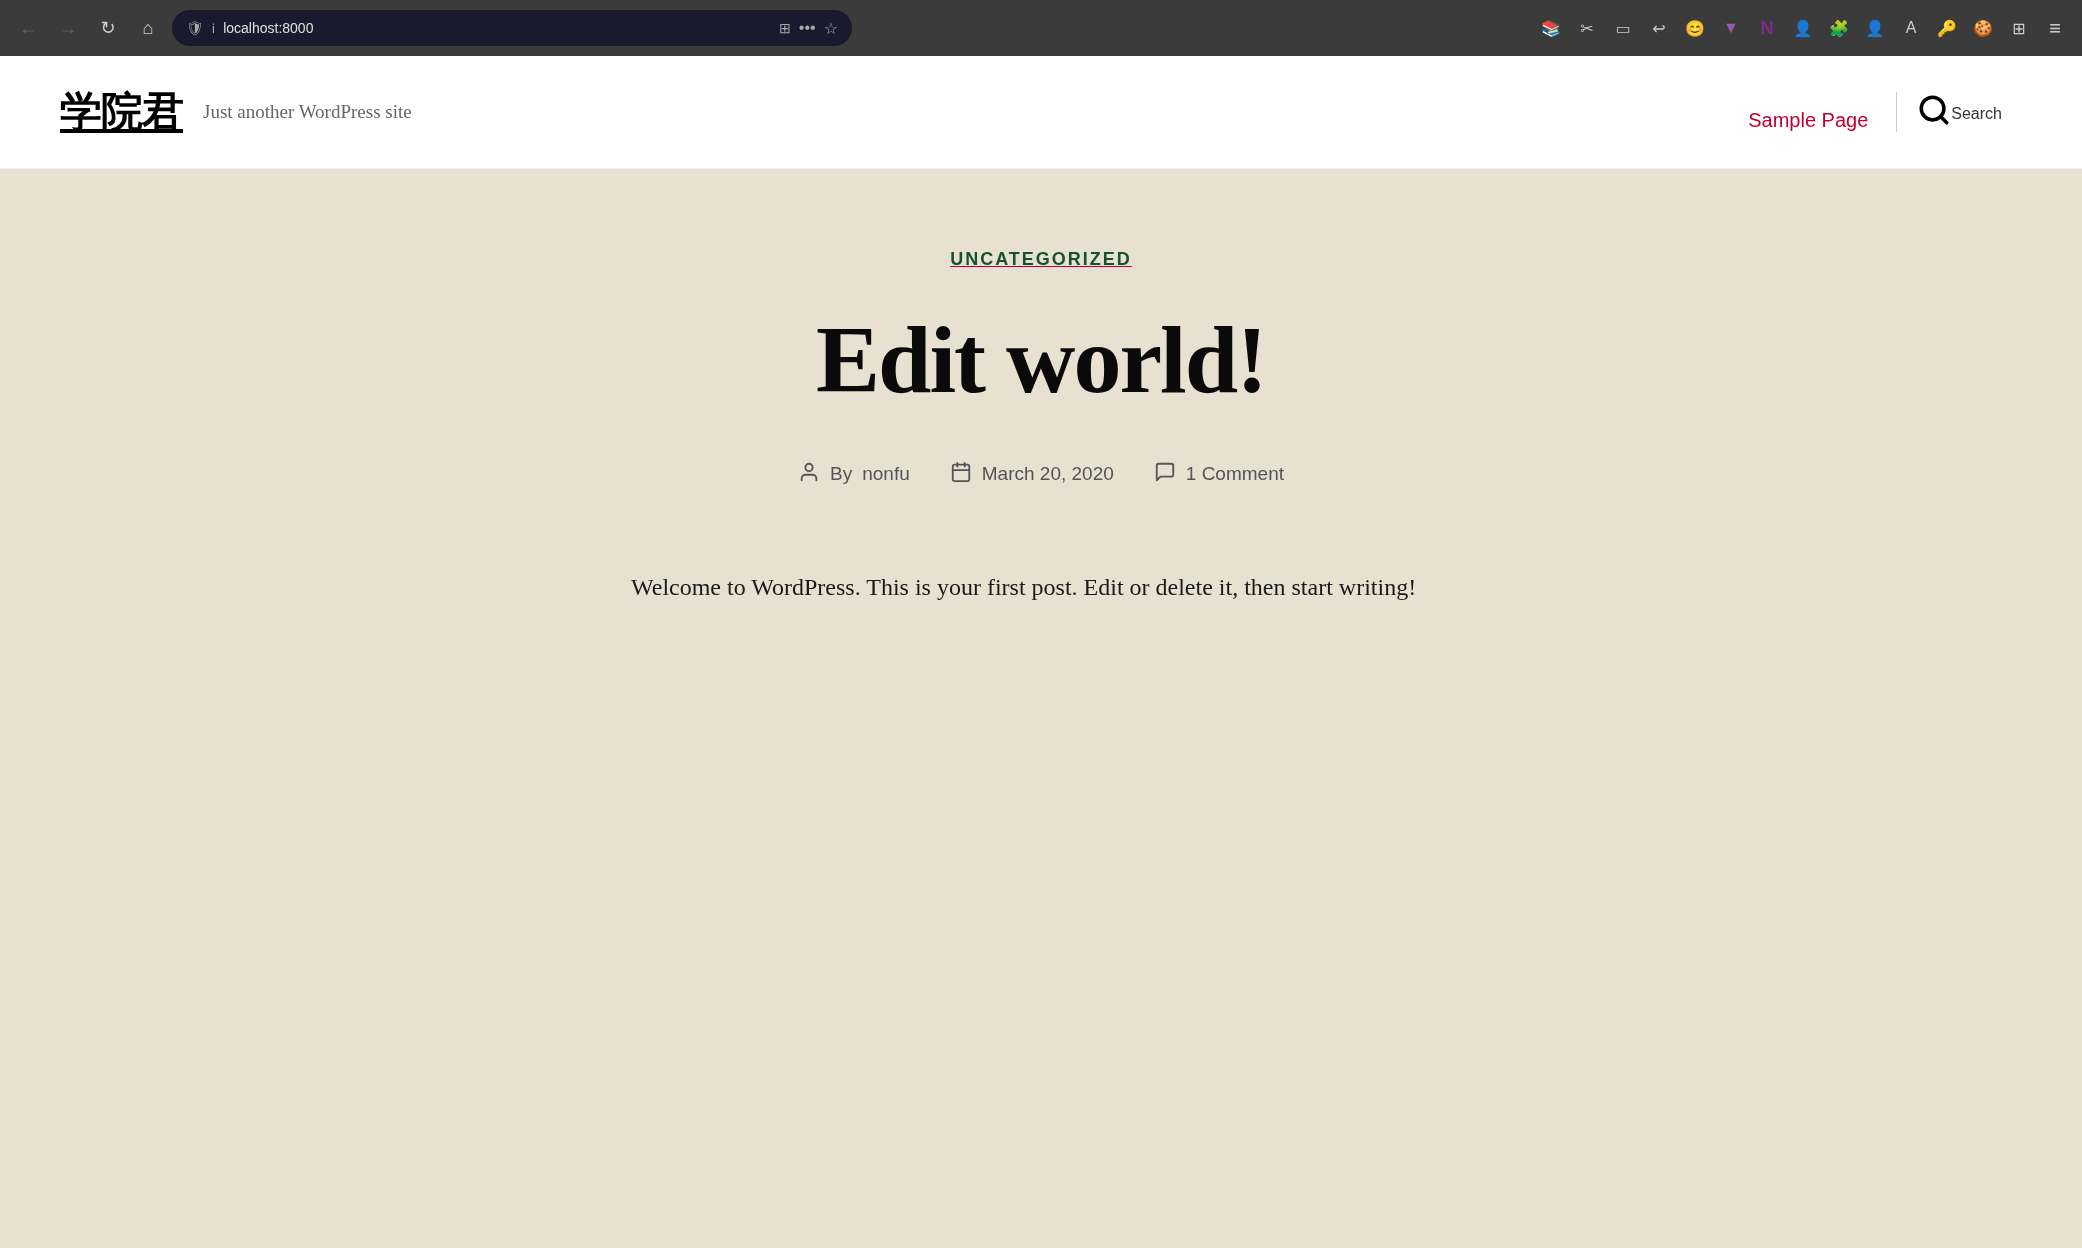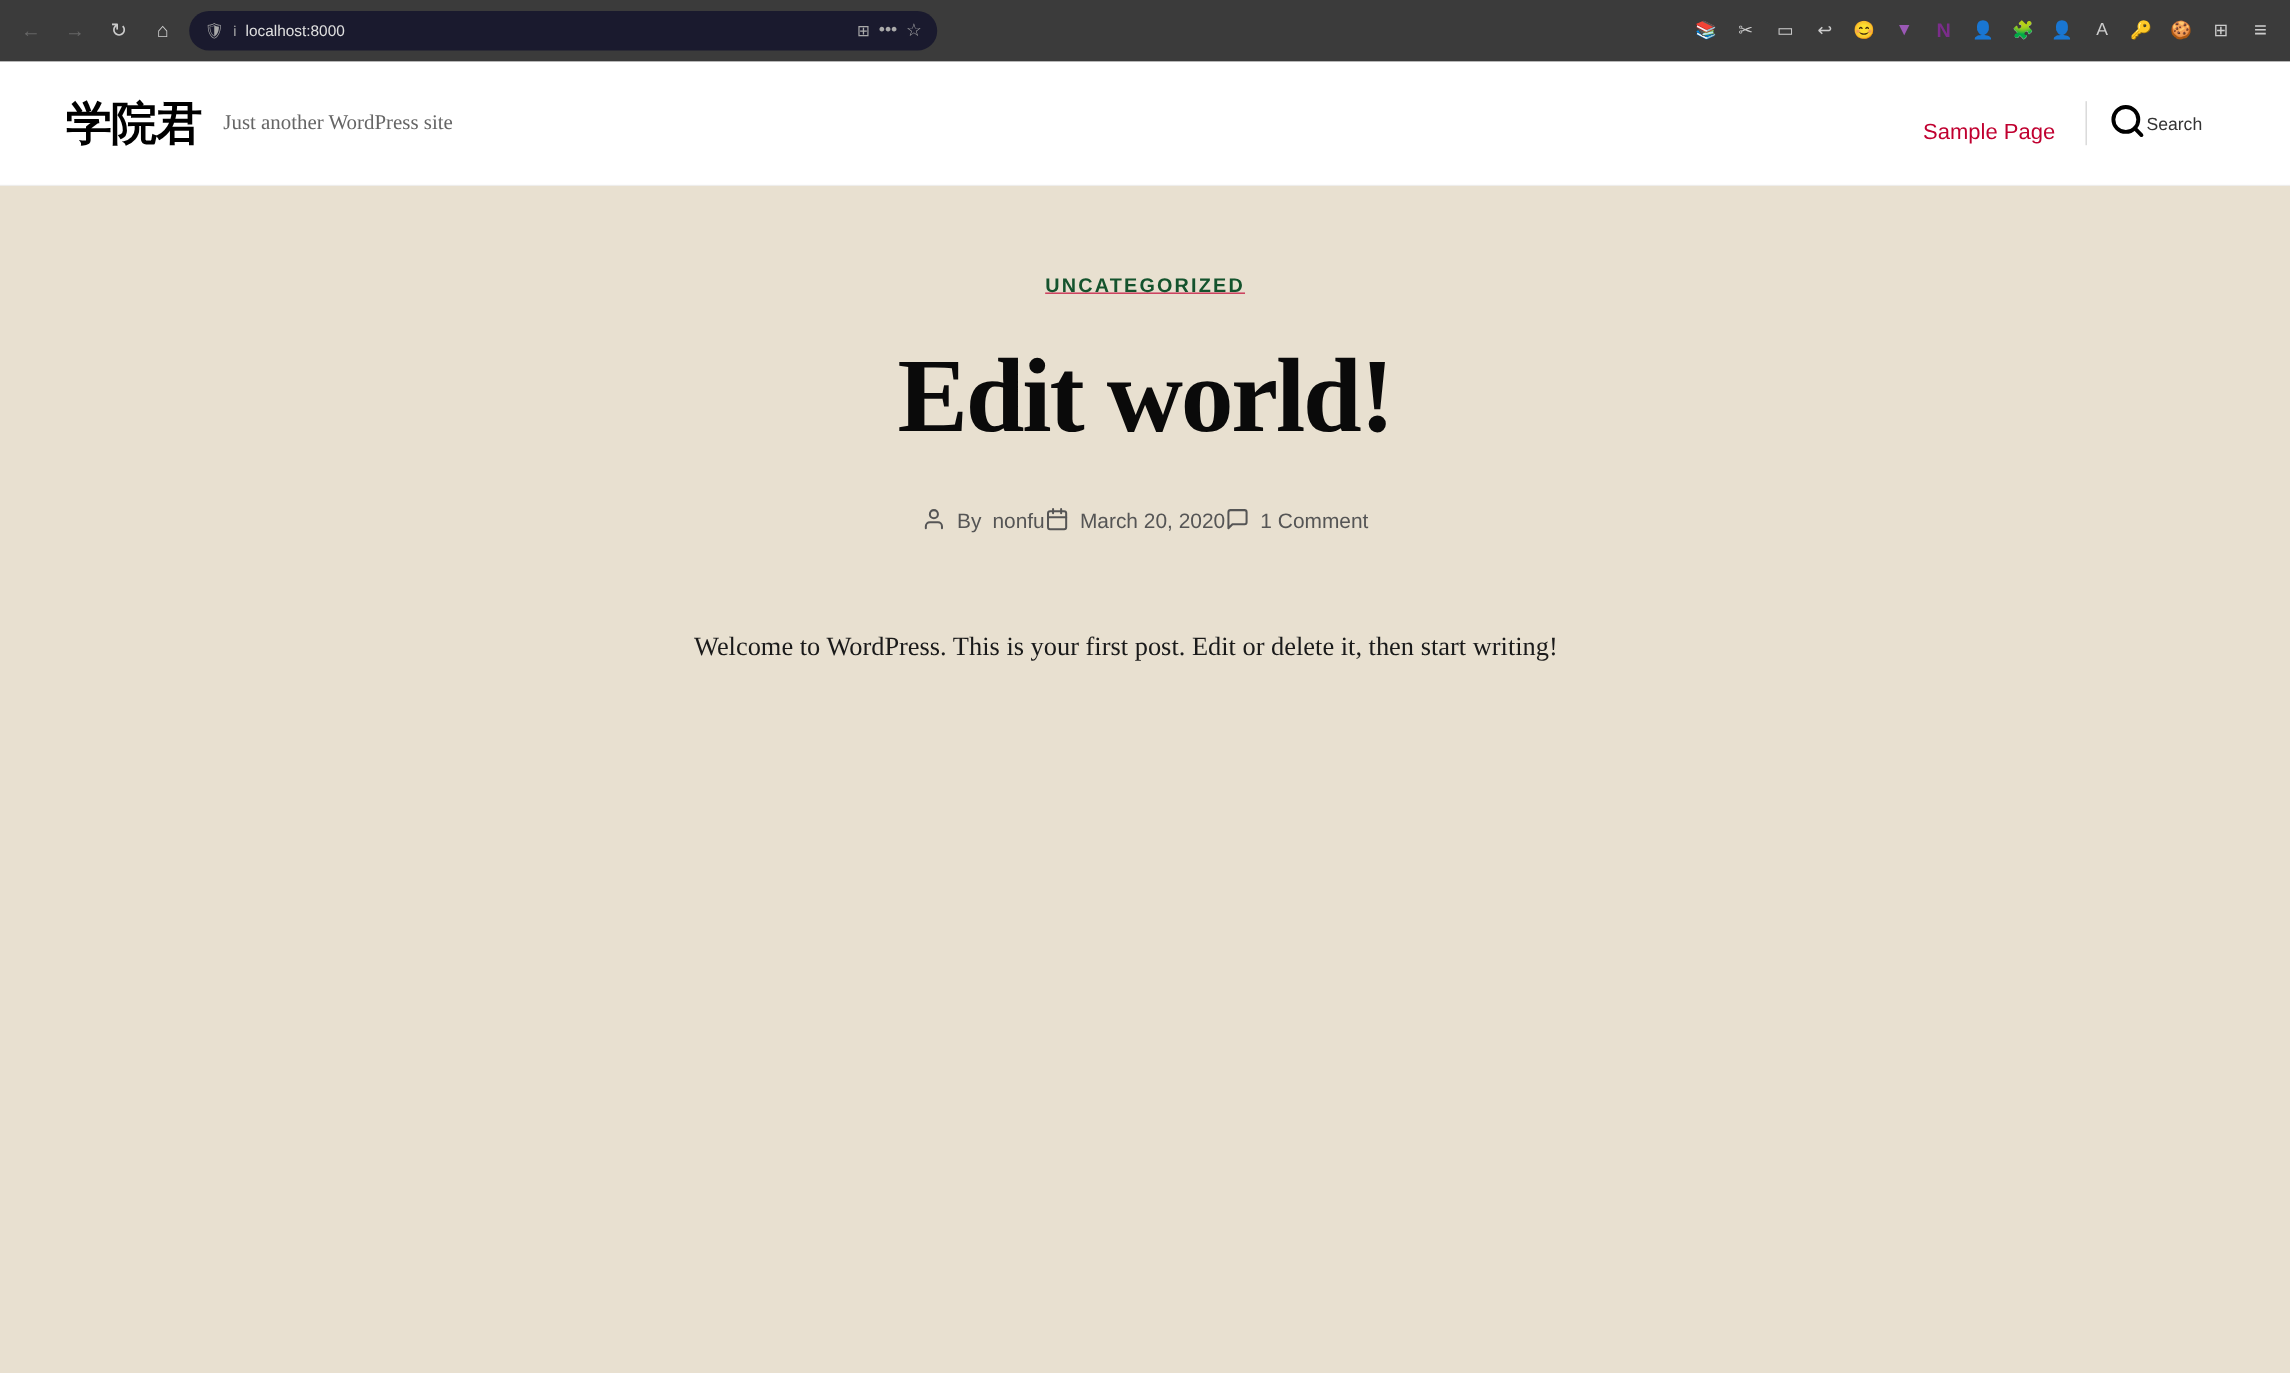--- a/index.html
+++ b/index.html
@@ -120,20 +120,21 @@
       align-items: center;
       gap: 20px;
     }
 
     .site-title-logo {
       font-size: 42px;
       font-weight: 900;
       color: #000;
       font-family: 'PingFang SC', 'Microsoft YaHei', sans-serif;
       letter-spacing: -1px;
+      text-decoration: underline;
     }
 
     .site-tagline {
       font-size: 19px;
       color: #666;
       font-family: Georgia, 'Times New Roman', serif;
     }
 
     .site-nav {
       display: flex;
@@ -213,20 +214,21 @@
       line-height: 1.05;
       margin-bottom: 50px;
       font-family: Georgia, 'Times New Roman', serif;
       letter-spacing: -2px;
     }
 
     .post-meta {
       display: flex;
       align-items: center;
       justify-content: center;
+      gap: 40px;
       margin-bottom: 80px;
     }
 
     .post-meta-item {
       display: flex;
       align-items: center;
       gap: 10px;
       font-size: 19px;
       color: #555;
     }

